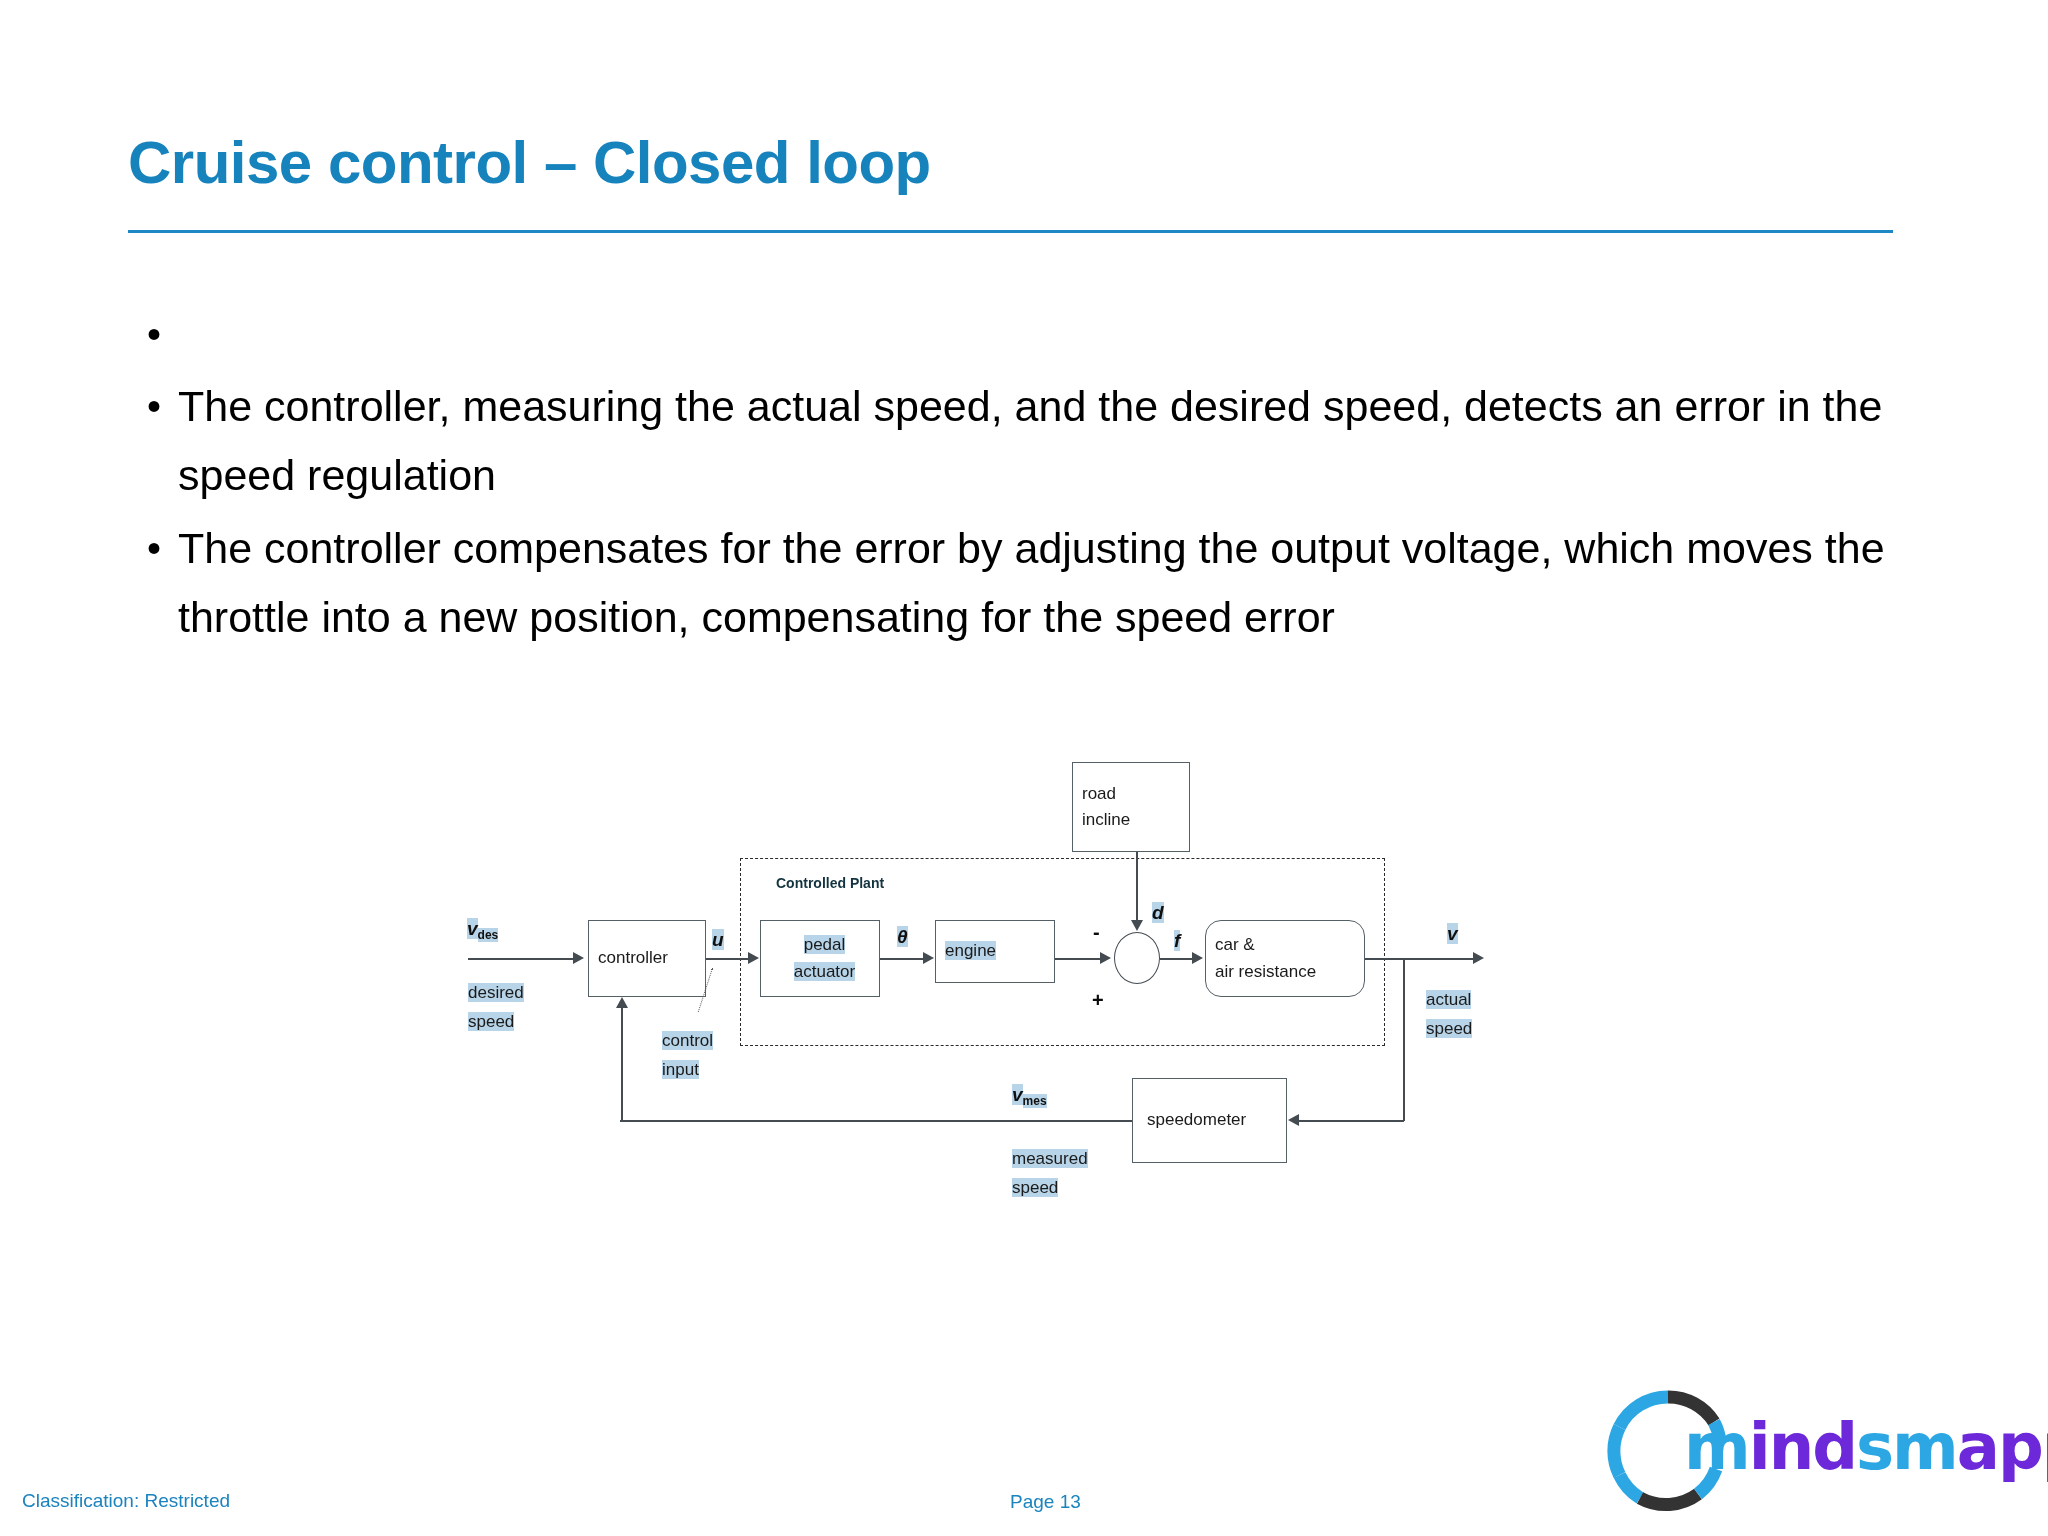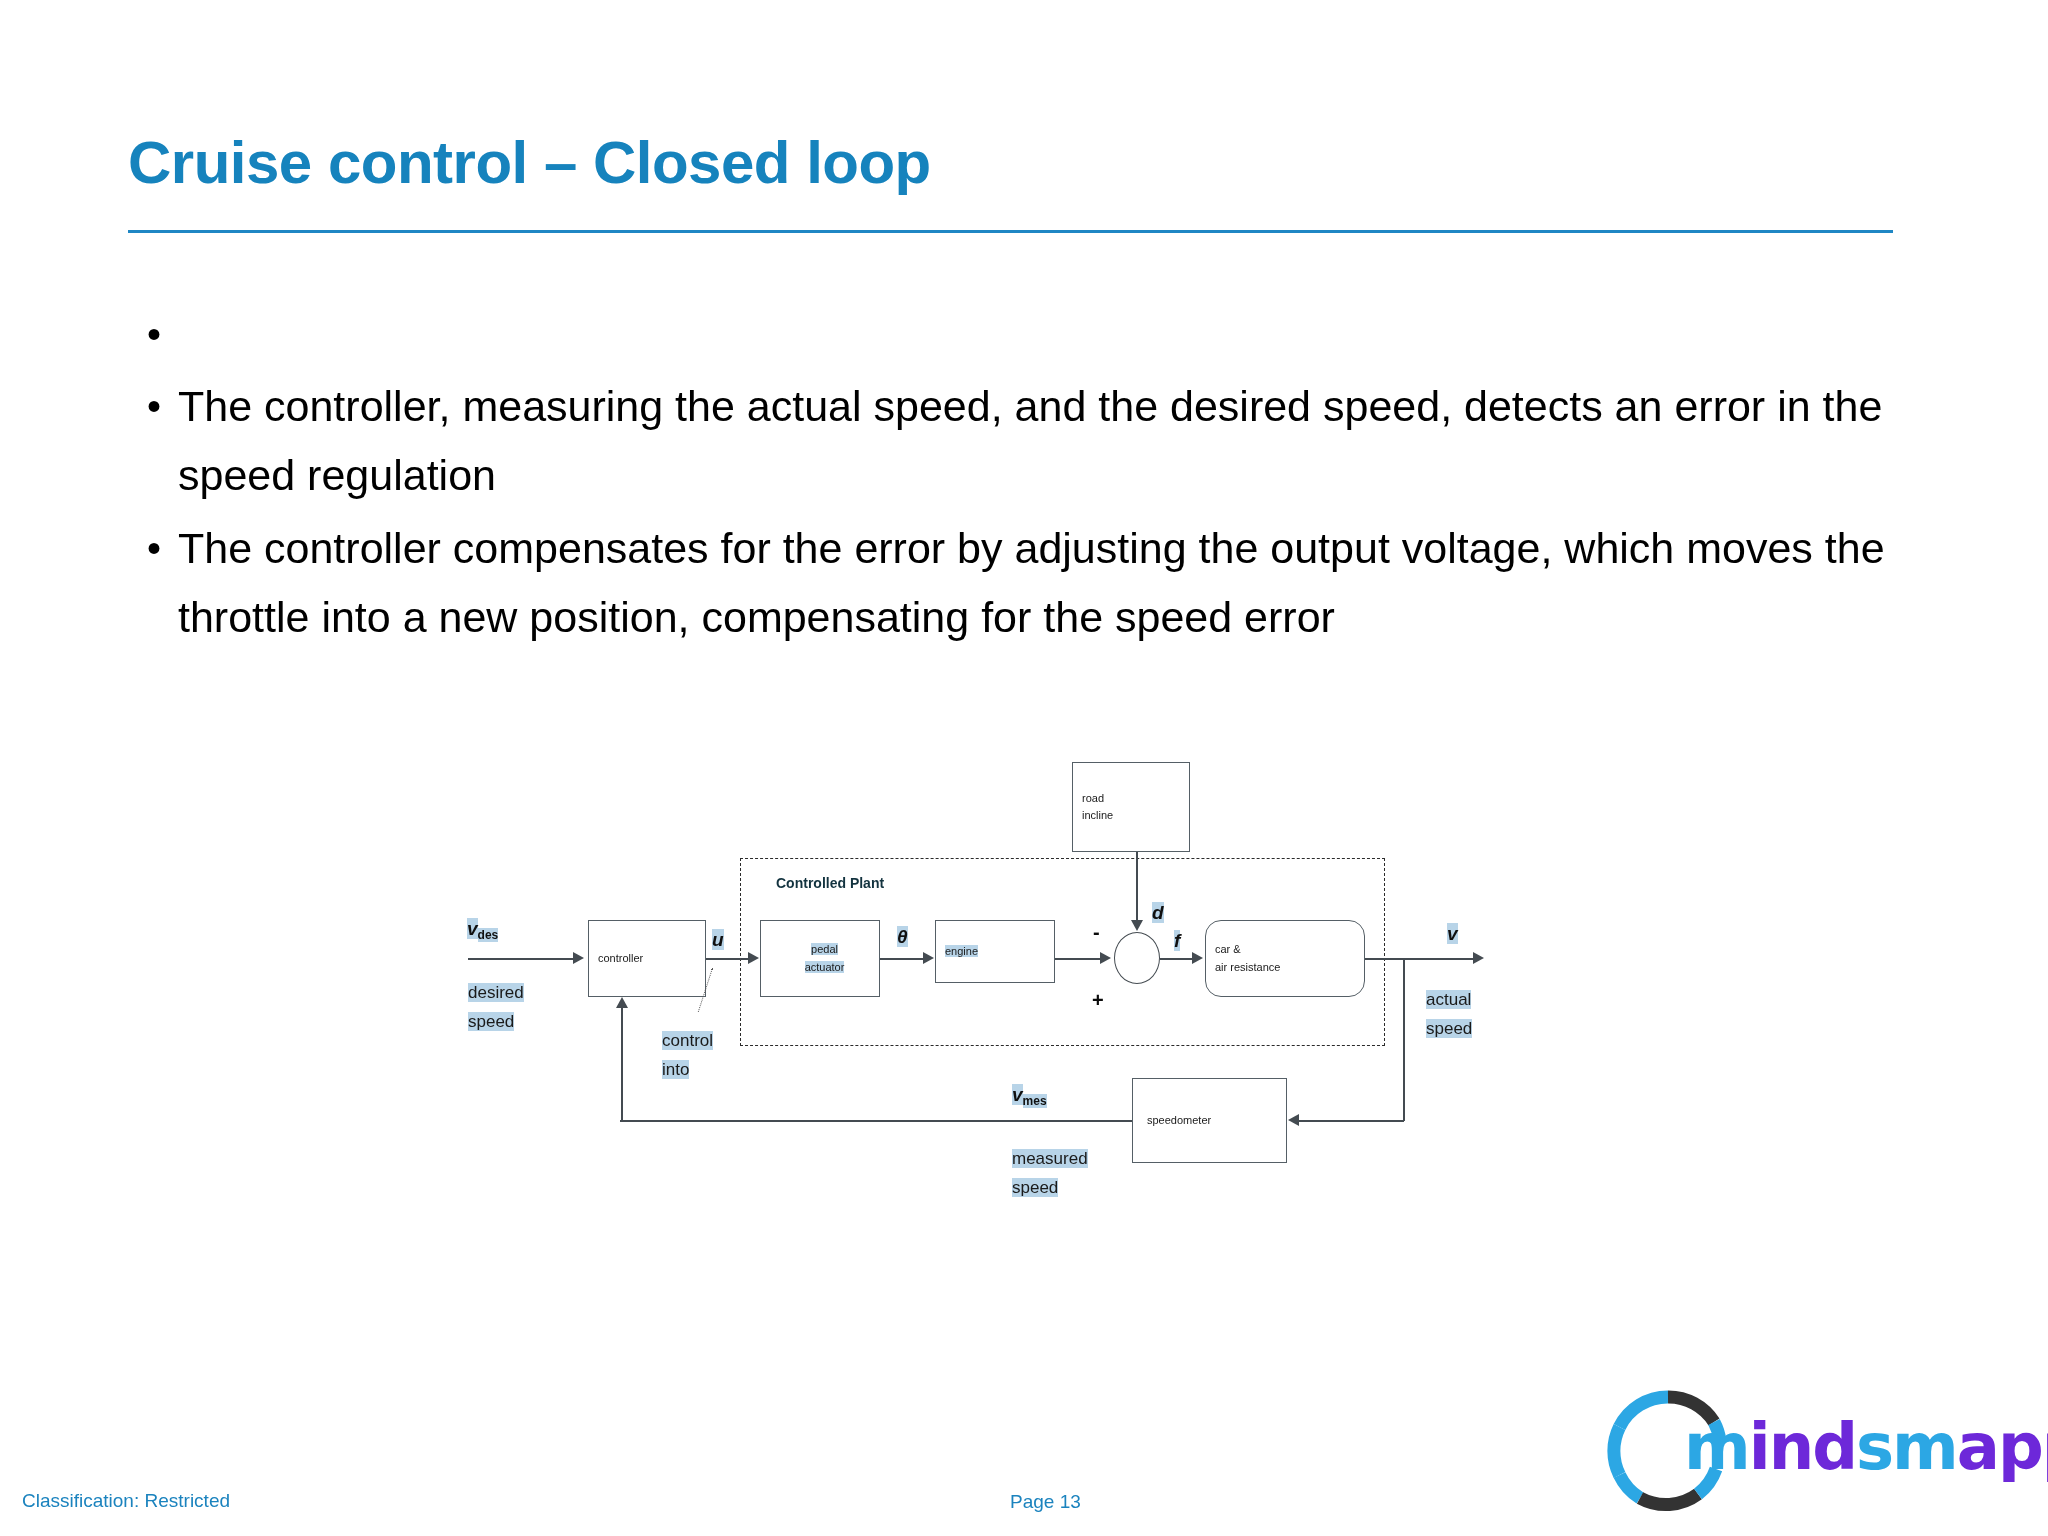--- a/index.html
+++ b/index.html
@@ -73,21 +73,21 @@
     height: 480px;
   }
   .dg-box {
     position: absolute;
     border: 1.5px solid #555f66;
     background: #ffffff;
     box-sizing: border-box;
     display: flex;
     flex-direction: column;
     justify-content: center;
-    font-size: 11px;
+    font-size: 17px;
     color: #1a1a1a;
   }
   .dg-box .bx-line {
     padding-left: 9px;
     line-height: 1.55;
     white-space: nowrap;
   }
   .hl { background: #b8d4e8; }
 
   .dg-dashed {
@@ -319,21 +319,21 @@
     <span class="hl">speed</span>
   </div>
 
   <div class="dg-label" style="left:272px; top:189px;">
     <span class="sym hl">u</span>
   </div>
   <div class="dg-label" style="left:222px; top:291px;">
     <span class="hl">control</span>
   </div>
   <div class="dg-label" style="left:222px; top:320px;">
-    <span class="hl">into</span>
+    <span class="hl">input</span>
   </div>
 
   <div class="dg-label" style="left:457px; top:186px;">
     <span class="sym hl">θ</span>
   </div>
 
   <div class="dg-label" style="left:712px; top:162px;">
     <span class="sym hl">d</span>
   </div>
 

